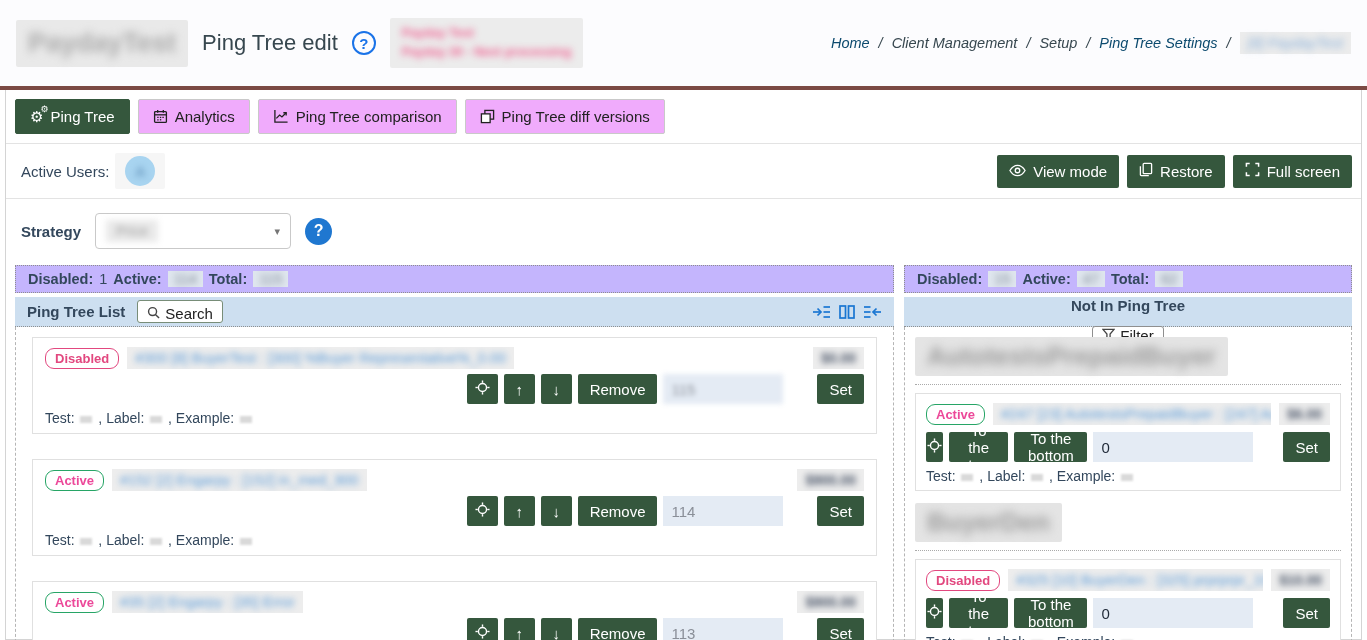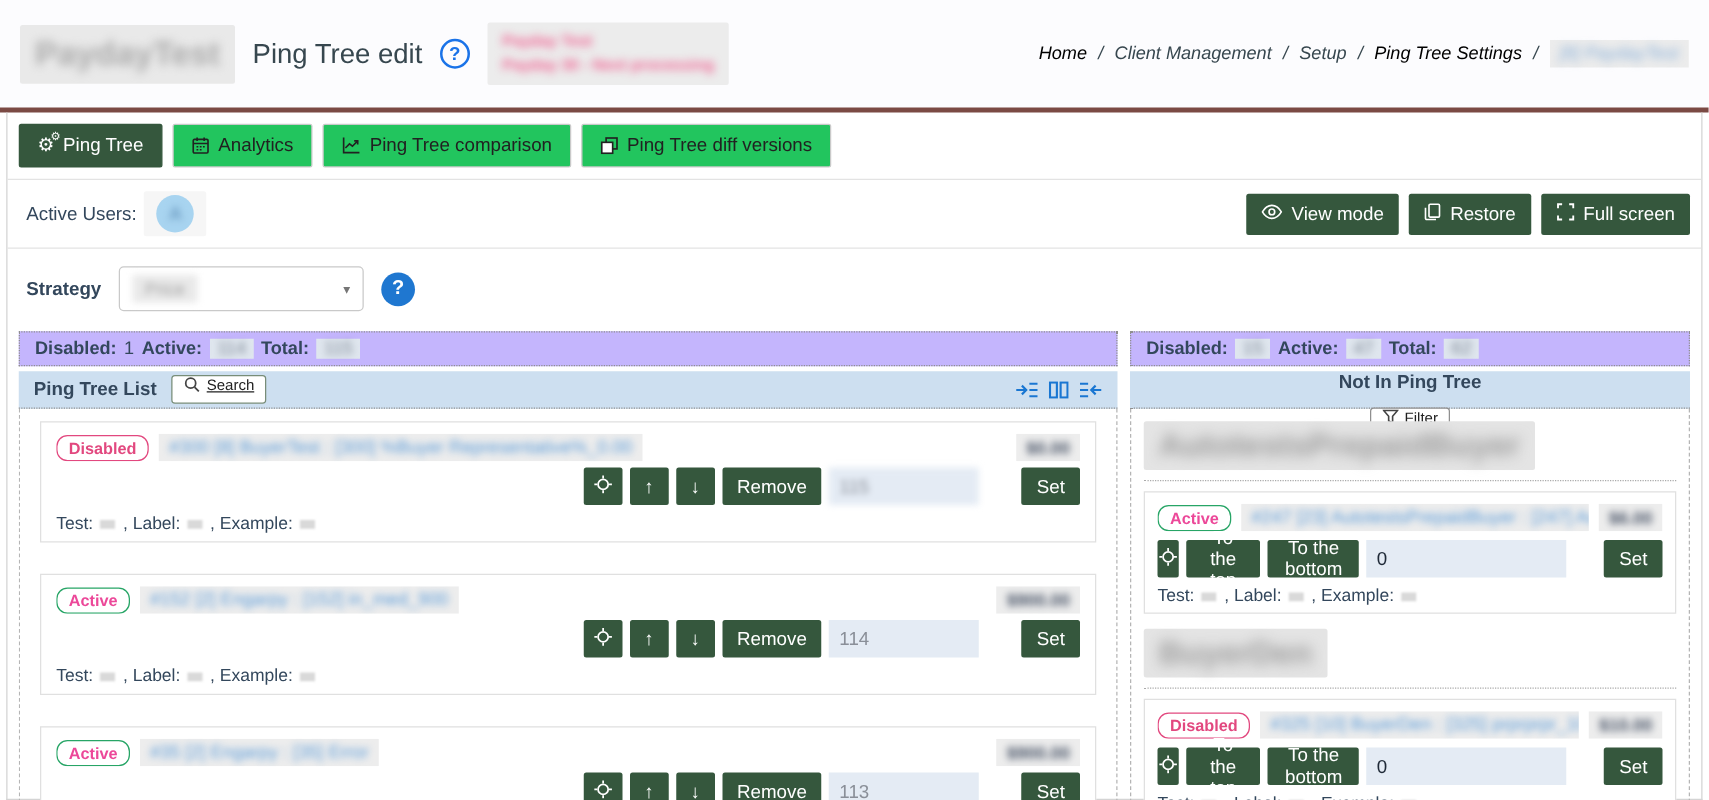--- a/index.html
+++ b/index.html
@@ -13,33 +13,33 @@
   .logo-box { background:#e9e9e9; padding:8px 12px; border-radius:2px; }
   .logo-text { font-size:27px; font-weight:bold; color:#a9a9a9; filter:blur(4px); }
   .page-title { font-size:22px; color:#37474f; }
   .help-ring { width:24px; height:24px; border:2.5px solid #1a73e8; border-radius:50%;
     color:#1a73e8; font-weight:bold; font-size:15px; display:inline-flex;
     align-items:center; justify-content:center; cursor:pointer; }
   .note-box { background:#ececec; padding:6px 12px; border-radius:2px; line-height:1.5; }
   .note-line { display:block; font-size:12.5px; font-weight:bold; color:#f06292; filter:blur(3.5px); }
   .breadcrumb { font-size:14.5px; font-style:italic; color:#37474f; display:flex;
     align-items:center; gap:9px; white-space:nowrap; }
-  .breadcrumb .crumb-link { color:#000000; cursor:pointer; }
+  .breadcrumb .crumb-link { color:#0c4a6e; cursor:pointer; }
   .crumb-redacted { background:#ececec; padding:3px 8px; }
   .crumb-redacted span { color:#8ab0d8; filter:blur(3.5px); }
 
   .top-accent { height:4px; background:#7b4a44; }
 
   
   .container { margin:0 5px; border:1px solid #d4d4d4; border-top:none; height:550px; }
 
   
   .tabs-row { padding:9px; border-bottom:1px solid #e3e3e3; display:flex; gap:8px; }
   .tab { display:inline-flex; align-items:center; gap:7px; height:35px; padding:0 14px;
-    background:#22c55e; border:1px solid #c9c9c9; border-radius:2px; font-size:15px;
+    background:#f0abfc; border:1px solid #c9c9c9; border-radius:2px; font-size:15px;
     color:#212121; cursor:pointer; font-family:inherit; }
   .tab.active { background:#35573d; border-color:#35573d; color:#fff; }
   .tab svg { display:block; }
   .gear-glyph { font-size:15px; line-height:1; position:relative; }
   .gear-glyph .gear-small { position:absolute; font-size:9px; right:-5px; top:-4px; }
   .tab.active .gear-glyph { color:#fff; }
 
   
   .toolbar-row { display:flex; align-items:center; padding:9px; border-bottom:1px solid #e3e3e3; }
   .active-users-label { font-size:15px; color:#33475c; margin-left:6px;text-align:center; }
@@ -74,23 +74,23 @@
   .stat-label { font-weight:bold; color:#33475c; }
   .stat-value { color:#33475c; }
   .redact { background:#dfe6ee; padding:0 6px; display:inline-block; }
   .redact .blur { filter:blur(3px); color:#7d8794; }
 
   .cols-row { margin-top:4px; }
   .col-header { height:30px; background:#cddff0; border-bottom:1px dotted #8f8f8f;
     display:flex; align-items:center; gap:12px; padding:0 12px; }
   .col-header.left { flex:1; } .col-header.right { width:448px;flex-direction:column; }
   .col-title { font-size:15px; font-weight:bold; color:#33475c; }
-  .wbtn { display:inline-flex; align-items:flex-start; gap:5px; background:#fff;
+  .wbtn { display:inline-flex; align-items:flex-end; gap:5px; background:#fff;
     border:1px solid #788d78; border-radius:3px; height:23px; padding:0 9px;
-    font-size:12px; color:#212121; cursor:pointer; font-family:inherit;text-decoration:underline; }
+    font-size:15px; color:#212121; cursor:pointer; font-family:inherit; }
   .wbtn.filter { border-color:#8f8f8f; }
   .view-icons { margin-left:auto; display:flex; gap:8px; align-items:center; }
   .view-icons svg { cursor:pointer; display:block; }
 
   .panels-row { height:320px; overflow:hidden; }
   .panel { border-left:1px dashed #b5b5b5; border-right:1px dashed #b5b5b5; overflow:hidden; }
   .panel.left { flex:1; } .panel.right { width:448px; padding:8px 10px 0; }
 
   
   .card { background:#fff; border:1px solid #e0e0e0; padding:9px 12px 7px; }

